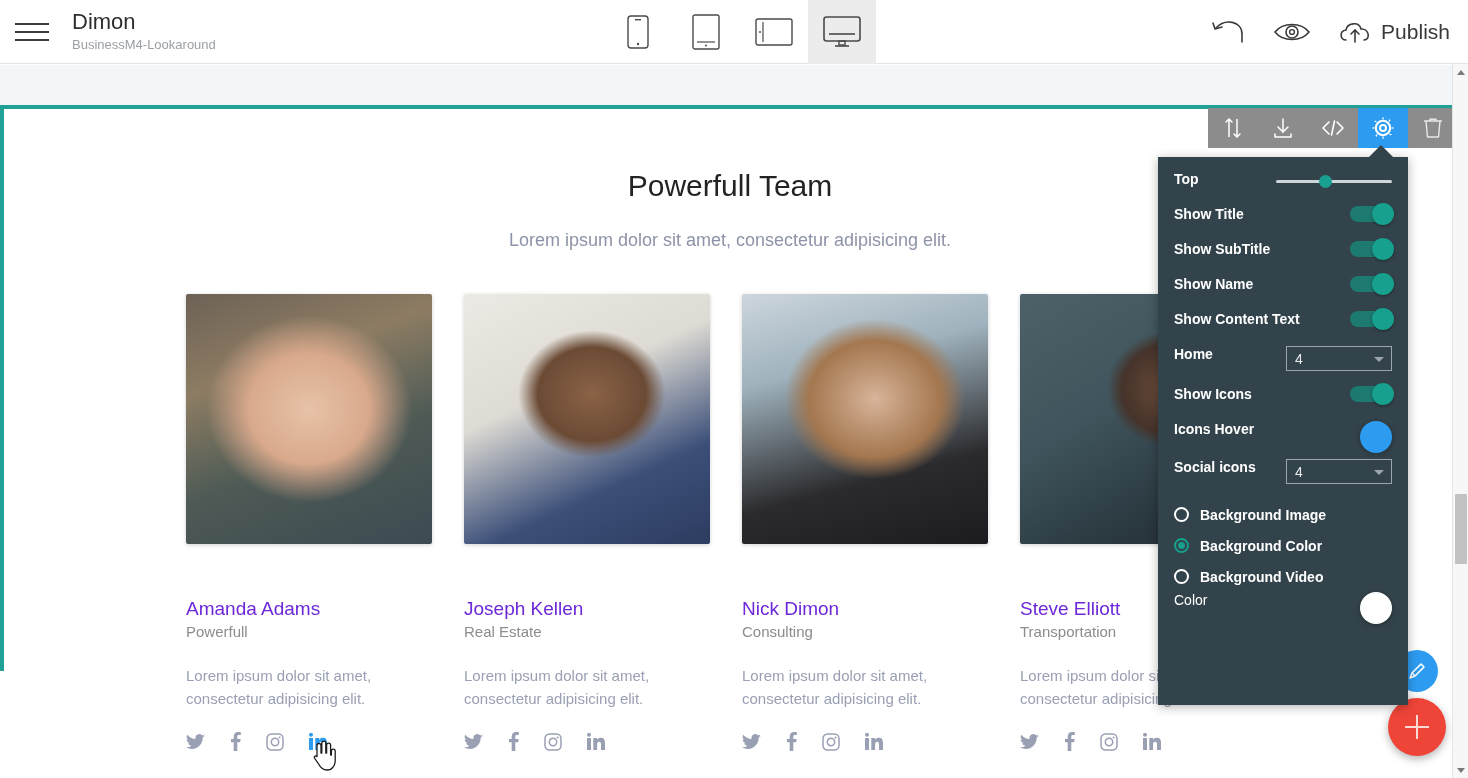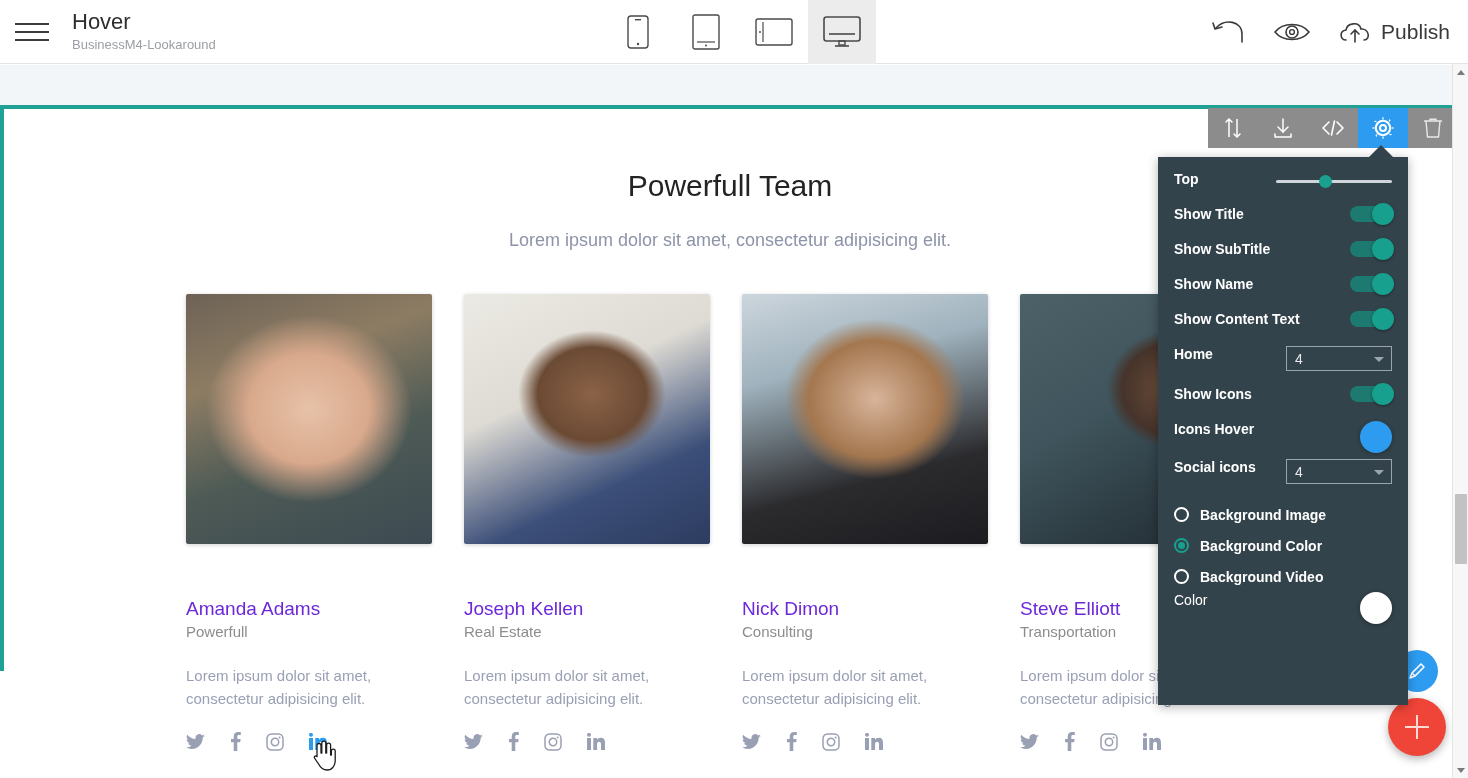--- a/index.html
+++ b/index.html
@@ -196,21 +196,21 @@
 
 <div id="app">
 
   <div class="topbar">
     <div class="hamburger">
       <span></span>
       <span></span>
       <span></span>
     </div>
     <div class="title-wrap">
-      <div class="page-title">Hover</div>
+      <div class="page-title">Dimon</div>
       <div class="page-sub">BusinessM4-Lookaround</div>
     </div>
 
     <div class="devices">
       <div class="dev-btn">
         <svg width="22" height="34" viewBox="0 0 22 34">
           <rect x="1" y="1" width="20" height="32" rx="3" fill="none" stroke="#4a4a4a" stroke-width="1.4"></rect>
           <rect x="8" y="4" width="6" height="1.4" fill="#4a4a4a"></rect>
           <circle cx="11" cy="29" r="1.2" fill="#4a4a4a"></circle>
         </svg>

